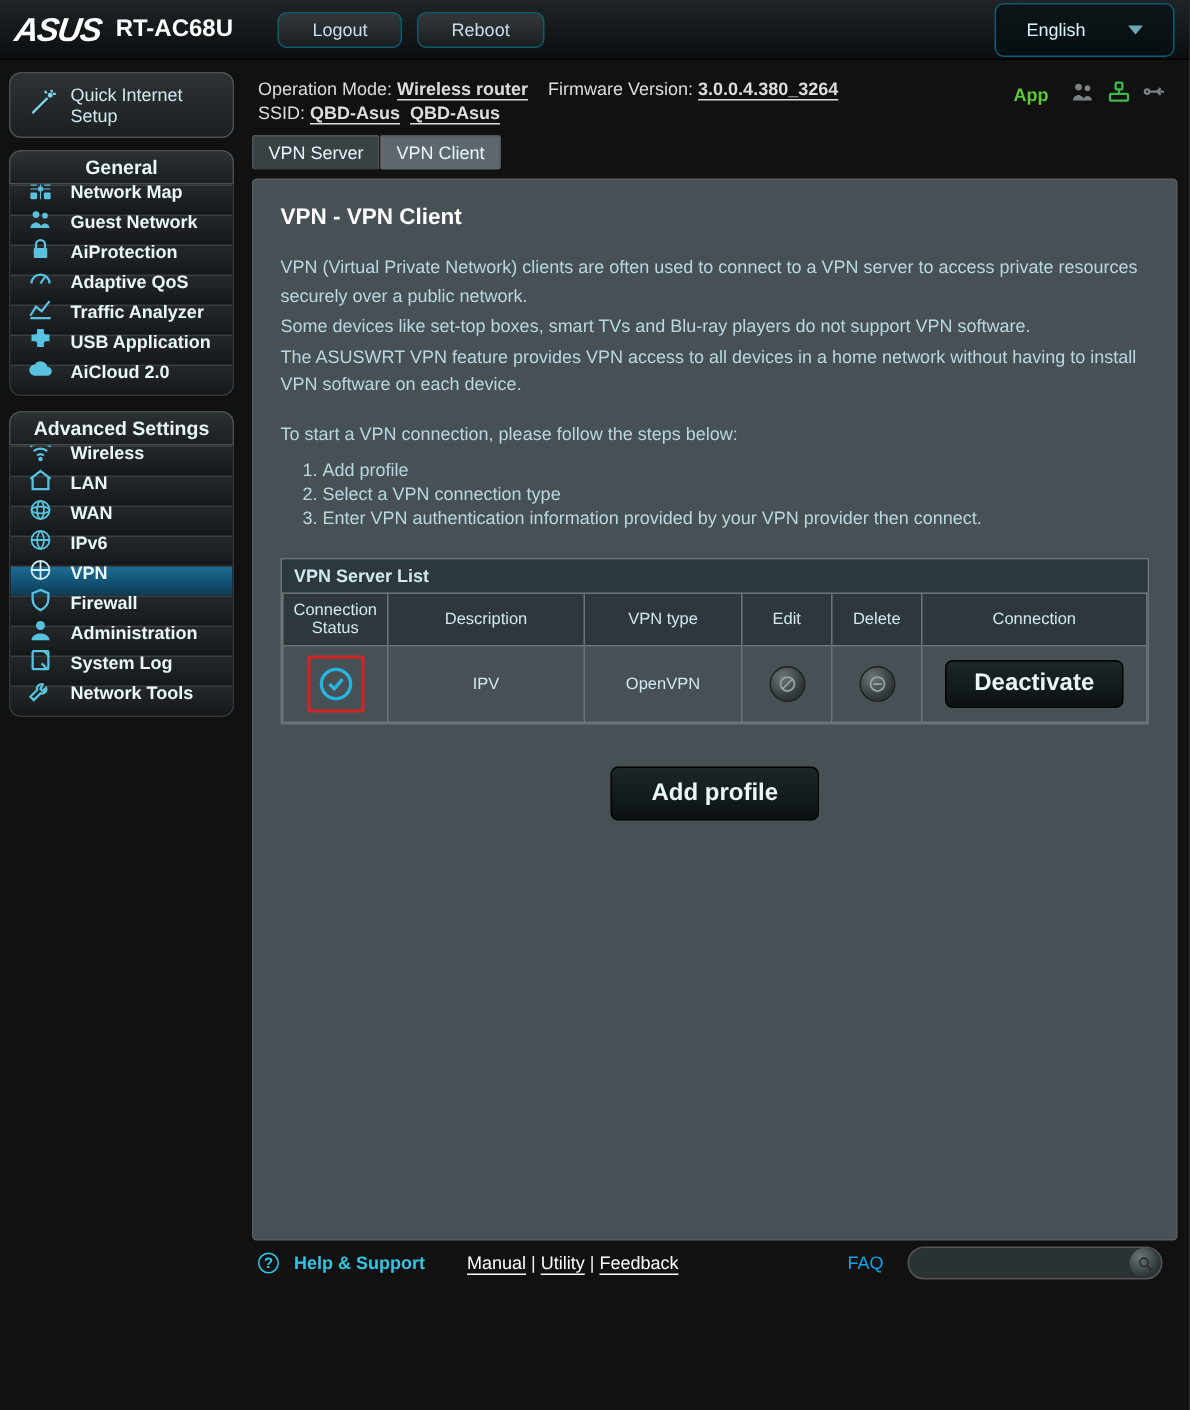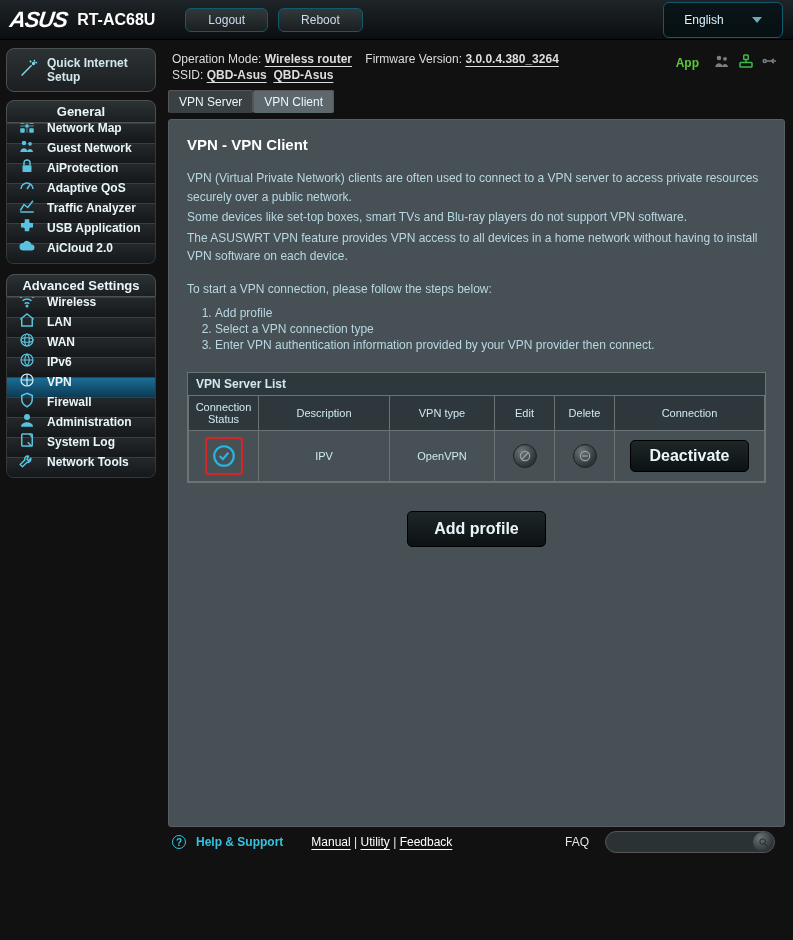--- a/index.html
+++ b/index.html
@@ -64,21 +64,21 @@
   
   .quickbox {
     background: linear-gradient(#2d3235, #1b1f21);
     border: 1px solid #4b5153;
     border-radius: 8px;
     display: flex;
     align-items: center;
     gap: 8px;
     padding: 8px 10px;
     color: #d0e8ee;
-    font-weight: bold;
+    font-weight: normal;
     font-size: 12px;
     margin-bottom: 8px;
     height: 44px;
   }
   .wand-icon svg { width: 22px; height: 22px; }
   .section-head {
     background: linear-gradient(#2c3133, #1b1f21);
     border: 1px solid #4b5153;
     border-radius: 8px 8px 0 0;
     text-align: center;
@@ -174,21 +174,21 @@
     display:flex; align-items:center;
     gap: 10px; padding: 0 10px;
     color:#eee; font-size:12px;
   }
   .help-icon {
     width:14px;height:14px;border-radius:50%;border:1px solid #31c7e8;
     display:inline-flex;align-items:center;justify-content:center;color:#31c7e8;font-size:10px;font-weight:bold;
   }
   .help-label { color:#35c3e0; font-weight:bold; margin-right:18px;}
   .footer .uline { color:#fff; text-decoration:underline; cursor:pointer;}
-  .faq { margin-left:auto; margin-right:6px; color:#e5e5e5;}
+  .faq { margin-left:auto; margin-right:6px; color:#0ea5e9;}
   .search {
     background:#2a3234; border:1px solid #555; border-radius:12px;
     width:170px; height:22px; padding:0 26px 0 10px; color:#eee;
   }
   .search-wrap { position:relative; }
   .search-go {
     position:absolute; right:2px; top:1px;
     width:20px;height:20px;border-radius:50%;
     background: radial-gradient(circle at 35% 30%, #6c7578, #2e3538 70%);
     display:flex;align-items:center;justify-content:center; cursor:pointer;

